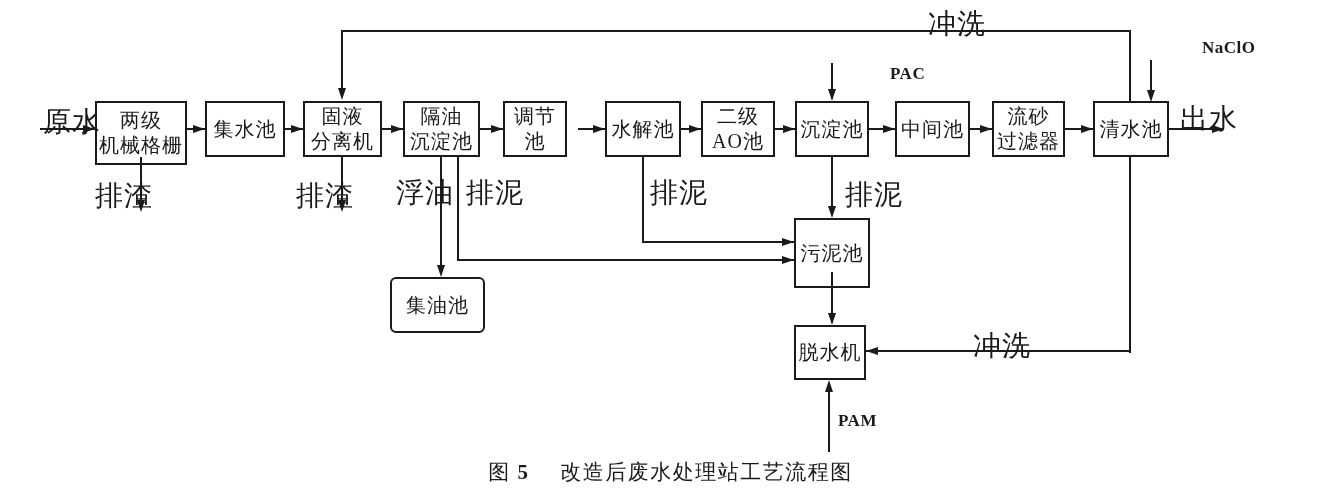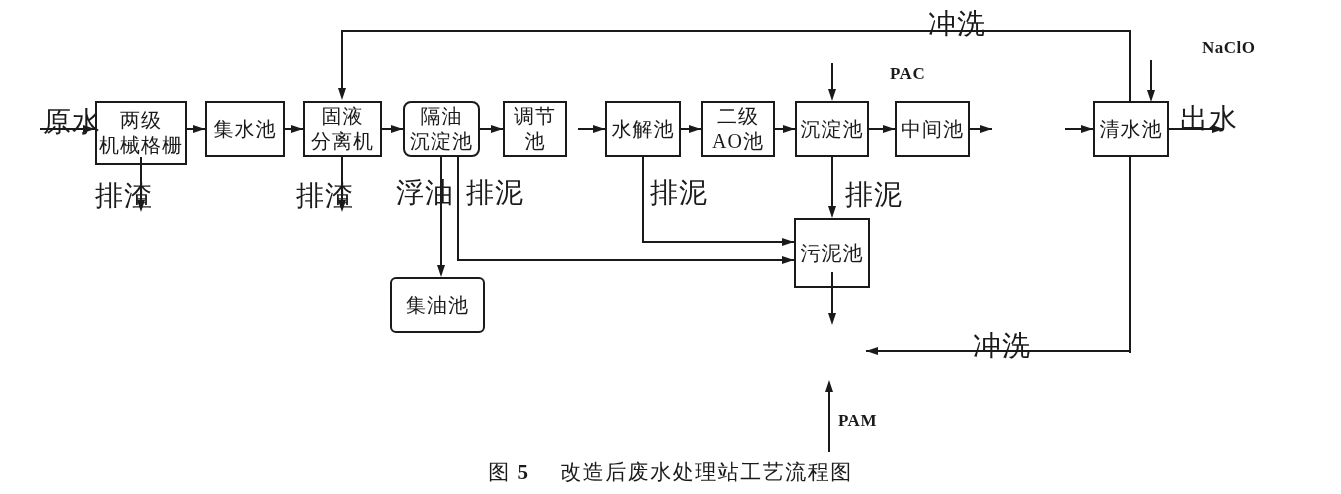--- a/index.html
+++ b/index.html
@@ -54,32 +54,35 @@
 </head>
 <body>
 
 <div id="stage">
 
   <div class="node" style="left:95px;  top:101px; width:92px; height:64px;">两级
 机械格栅</div>
   <div class="node" style="left:205px; top:101px; width:80px; height:56px;">集水池</div>
   <div class="node" style="left:303px; top:101px; width:79px; height:56px;">固液
 分离机</div>
-  <div class="node" style="left:403px; top:101px; width:77px; height:56px;border-radius:8px;">隔油
+  <div class="node" style="left:403px; top:101px; width:77px; height:56px;">隔油
 沉淀池</div>
   <div class="node" style="left:503px; top:101px; width:64px; height:56px;">调节池</div>
   <div class="node" style="left:605px; top:101px; width:76px; height:56px;">水解池</div>
   <div class="node" style="left:701px; top:101px; width:74px; height:56px;">二级
 AO池</div>
   <div class="node" style="left:795px; top:101px; width:74px; height:56px;">沉淀池</div>
   <div class="node" style="left:895px; top:101px; width:75px; height:56px;">中间池</div>
+  <div class="node" style="left:992px; top:101px; width:73px; height:56px;">流砂
+过滤器</div>
   <div class="node" style="left:1093px;top:101px; width:76px; height:56px;">清水池</div>
 
   <div class="node" style="left:390px; top:277px; width:95px; height:56px;border-radius:6px;">集油池</div>
   <div class="node" style="left:794px; top:218px; width:76px; height:70px;">污泥池</div>
+  <div class="node" style="left:794px; top:325px; width:72px; height:55px;">脱水机</div>
 
   <div class="line h" style="left:40px; top:128px; width:55px;"></div>
   <div class="arr r" style="left:83px; top:125px;"></div>
 
   <div class="line h" style="left:187px; top:128px; width:18px;"></div>
   <div class="arr r" style="left:193px; top:125px;"></div>
 
   <div class="line h" style="left:285px; top:128px; width:18px;"></div>
   <div class="arr r" style="left:291px; top:125px;"></div>
 

